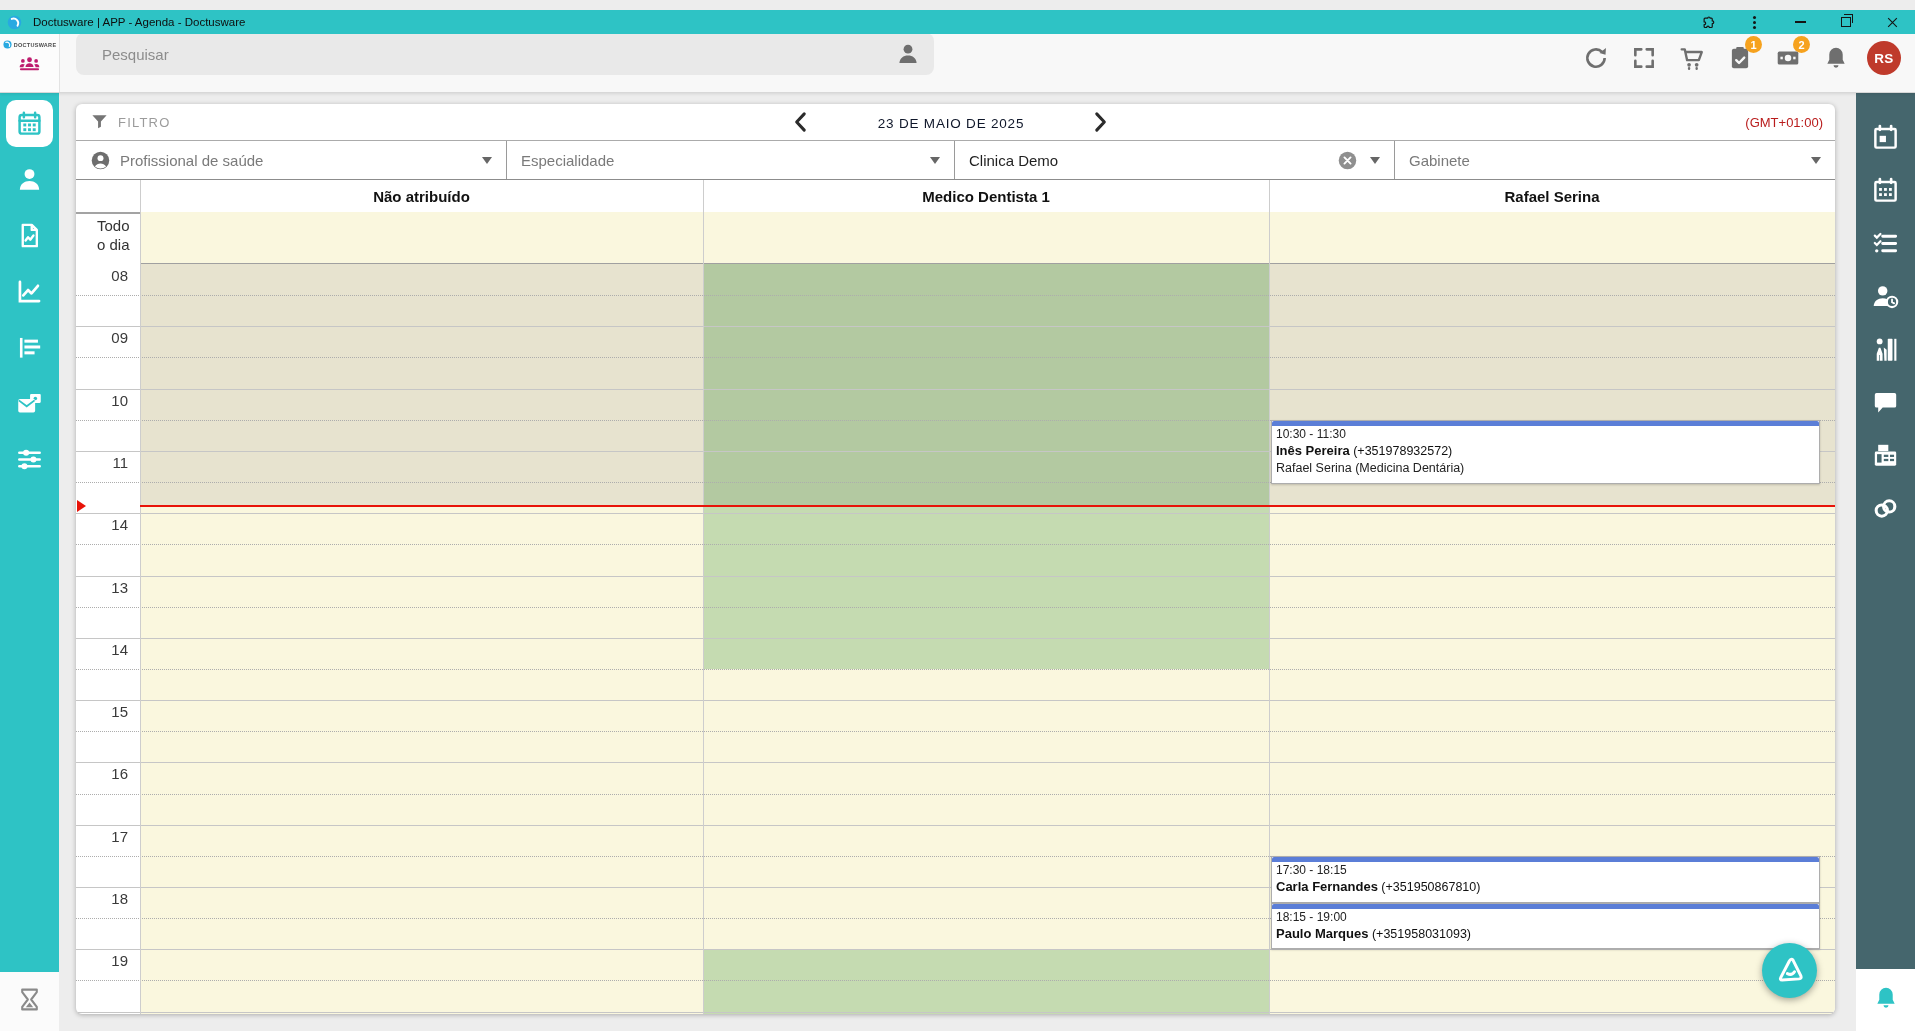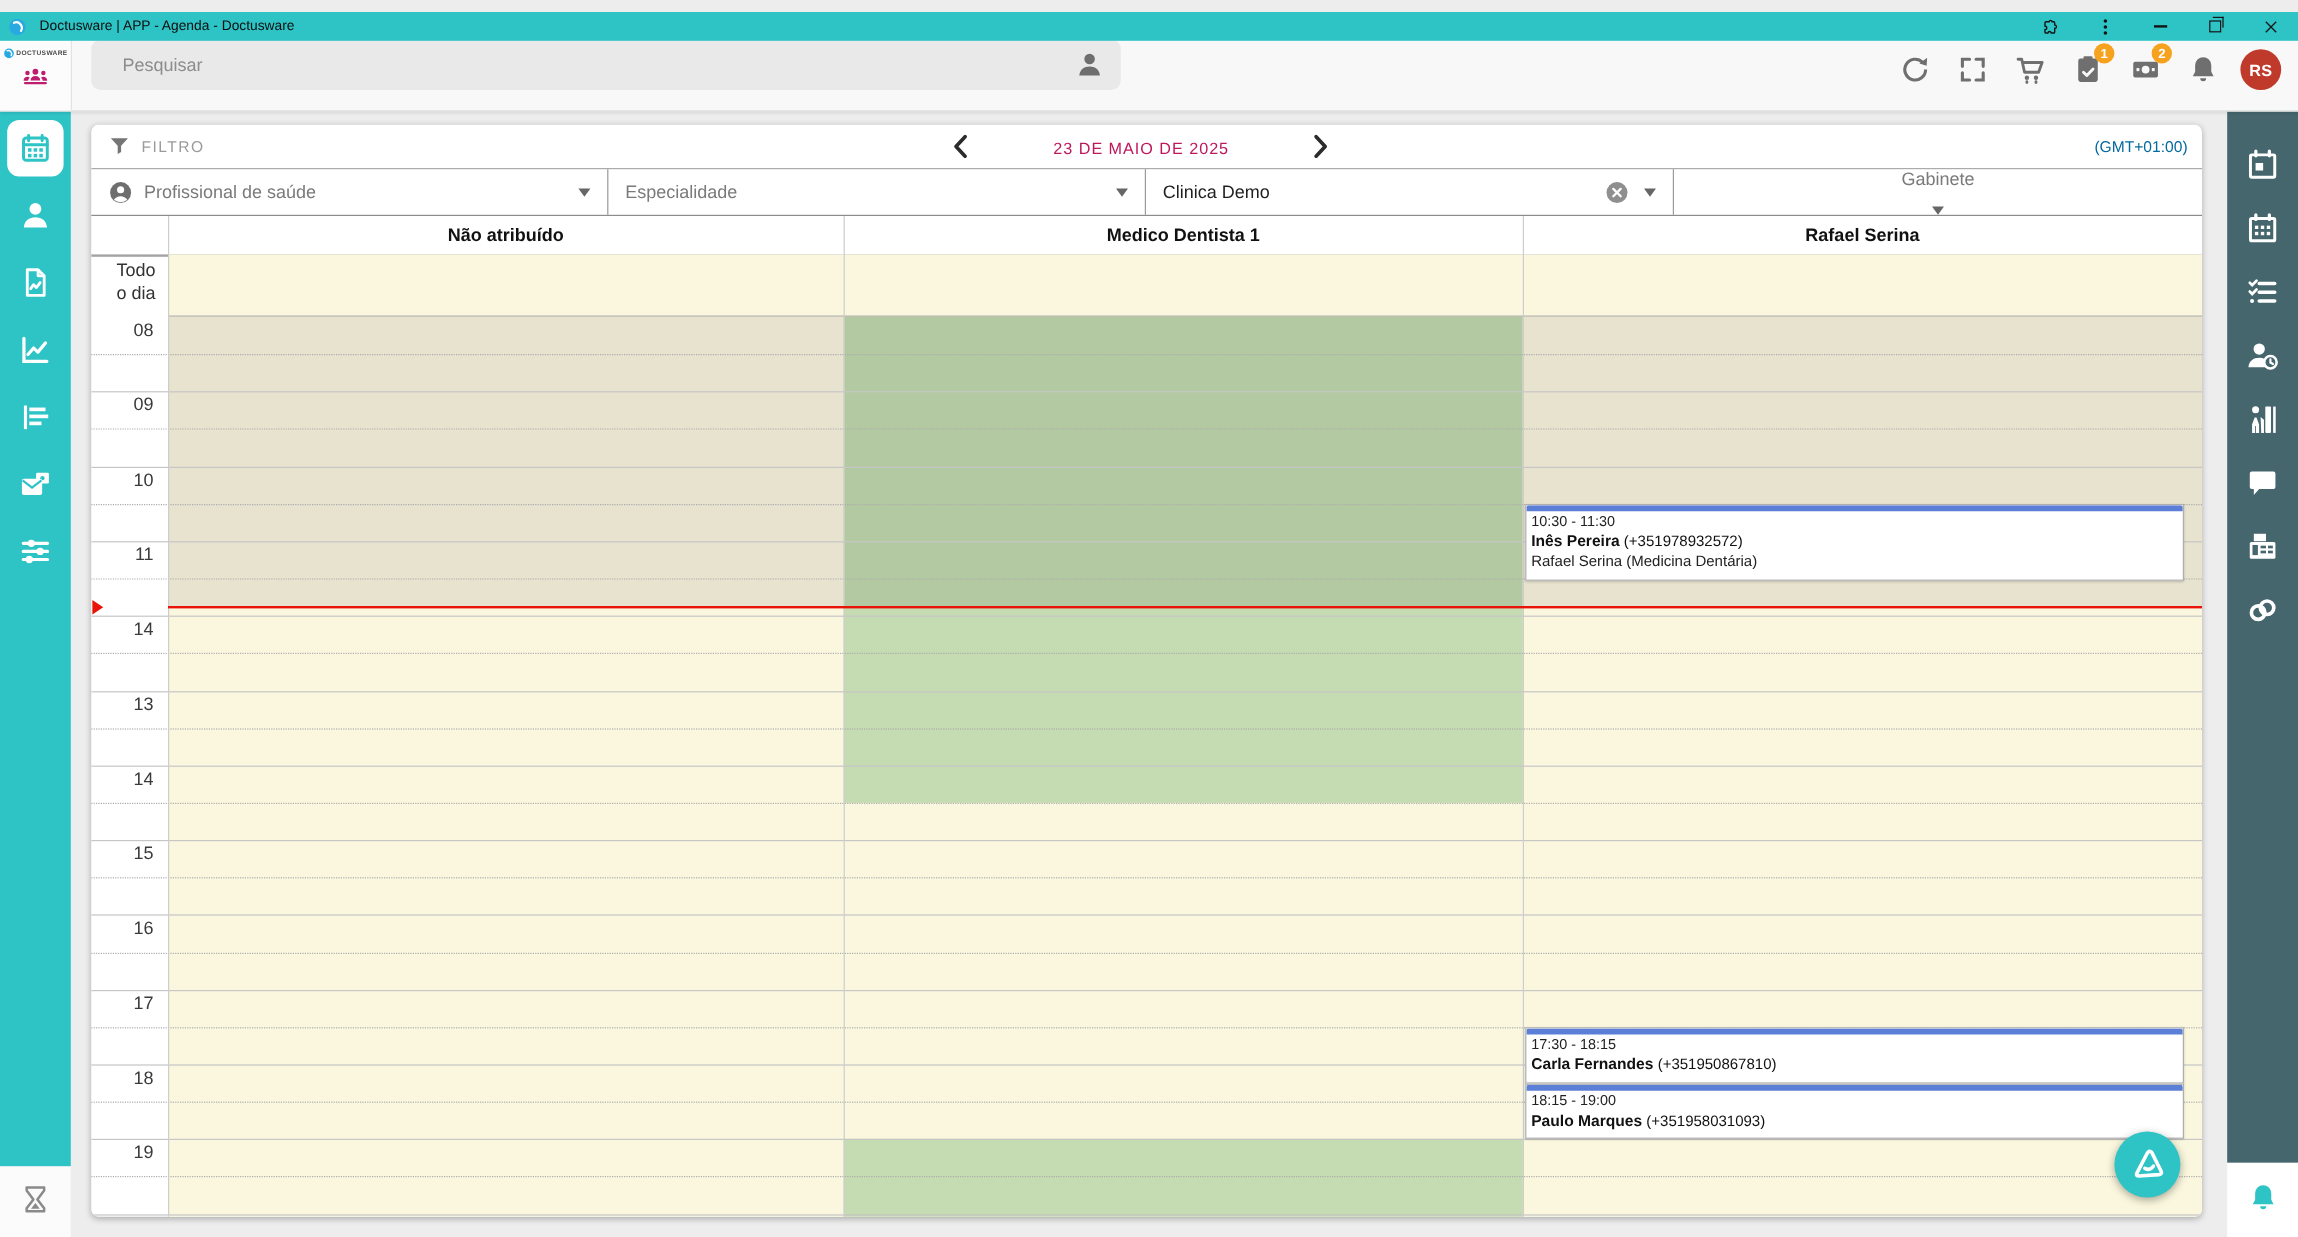--- a/index.html
+++ b/index.html
@@ -66,27 +66,27 @@
   .right-bottom svg{width:26px;height:26px;}
 
   
   .panel{position:absolute;left:76px;top:104px;width:1759px;height:910px;background:#fff;
          border-radius:6px;box-shadow:0 1px 5px rgba(0,0,0,.28);overflow:hidden;z-index:2;}
   .funnel{position:absolute;left:14px;top:8px;width:19px;height:19px;color:#757575;}
   .filter-label{position:absolute;left:42px;top:11px;font-size:13px;color:#9B9B9B;letter-spacing:1.2px;}
   .nav-btn{position:absolute;top:5px;width:26px;height:26px;color:#2b2b2b;cursor:pointer;}
   .nav-prev{left:712px;} .nav-next{left:1011px;}
   .date-label{position:absolute;left:755px;top:12px;width:240px;text-align:center;font-size:13.5px;
-              color:#be185d;letter-spacing:.8px;}
-  .tz-label{position:absolute;right:12px;top:11px;font-size:13px;color:#0369a1;}
+              color:#0f172a;letter-spacing:.8px;}
+  .tz-label{position:absolute;right:12px;top:11px;font-size:13px;color:#b91c1c;}
   .f-row{position:absolute;top:36px;left:0;width:100%;height:40px;border-top:1px solid #ABABAB;
          border-bottom:1px solid #8C8C8C;display:flex;box-sizing:border-box;}
   .f-cell{position:relative;height:100%;display:flex;align-items:center;
           border-right:1px solid #9A9A9A;box-sizing:border-box;padding:0 14px;cursor:pointer;}
-  .f-cell:last-child{border-right:none;flex-direction:column;}
+  .f-cell:last-child{border-right:none;}
   .f-ico{width:21px;height:21px;color:#6E6E6E;margin-right:9px;display:flex;}
   .f-label{font-size:15px;color:#7A7A7A;flex:1;white-space:nowrap;overflow:hidden;}
   .f-value{color:#1F1F1F;}
   .f-clear{width:21px;height:21px;margin-right:12px;display:flex;cursor:pointer;}
   .f-caret{width:0;height:0;border-left:5.5px solid transparent;border-right:5.5px solid transparent;
            border-top:7px solid #666;}
   .colheader{position:absolute;top:76px;left:0;width:100%;height:32px;border-bottom:2px solid #a3a3a3;}
   .col-title{position:absolute;top:0;height:32px;display:flex;align-items:center;justify-content:center;
              font-weight:bold;font-size:15px;color:#111;}
   .allday-gutter{position:absolute;top:108px;left:0;width:64px;height:52px;font-size:15px;color:#333;

